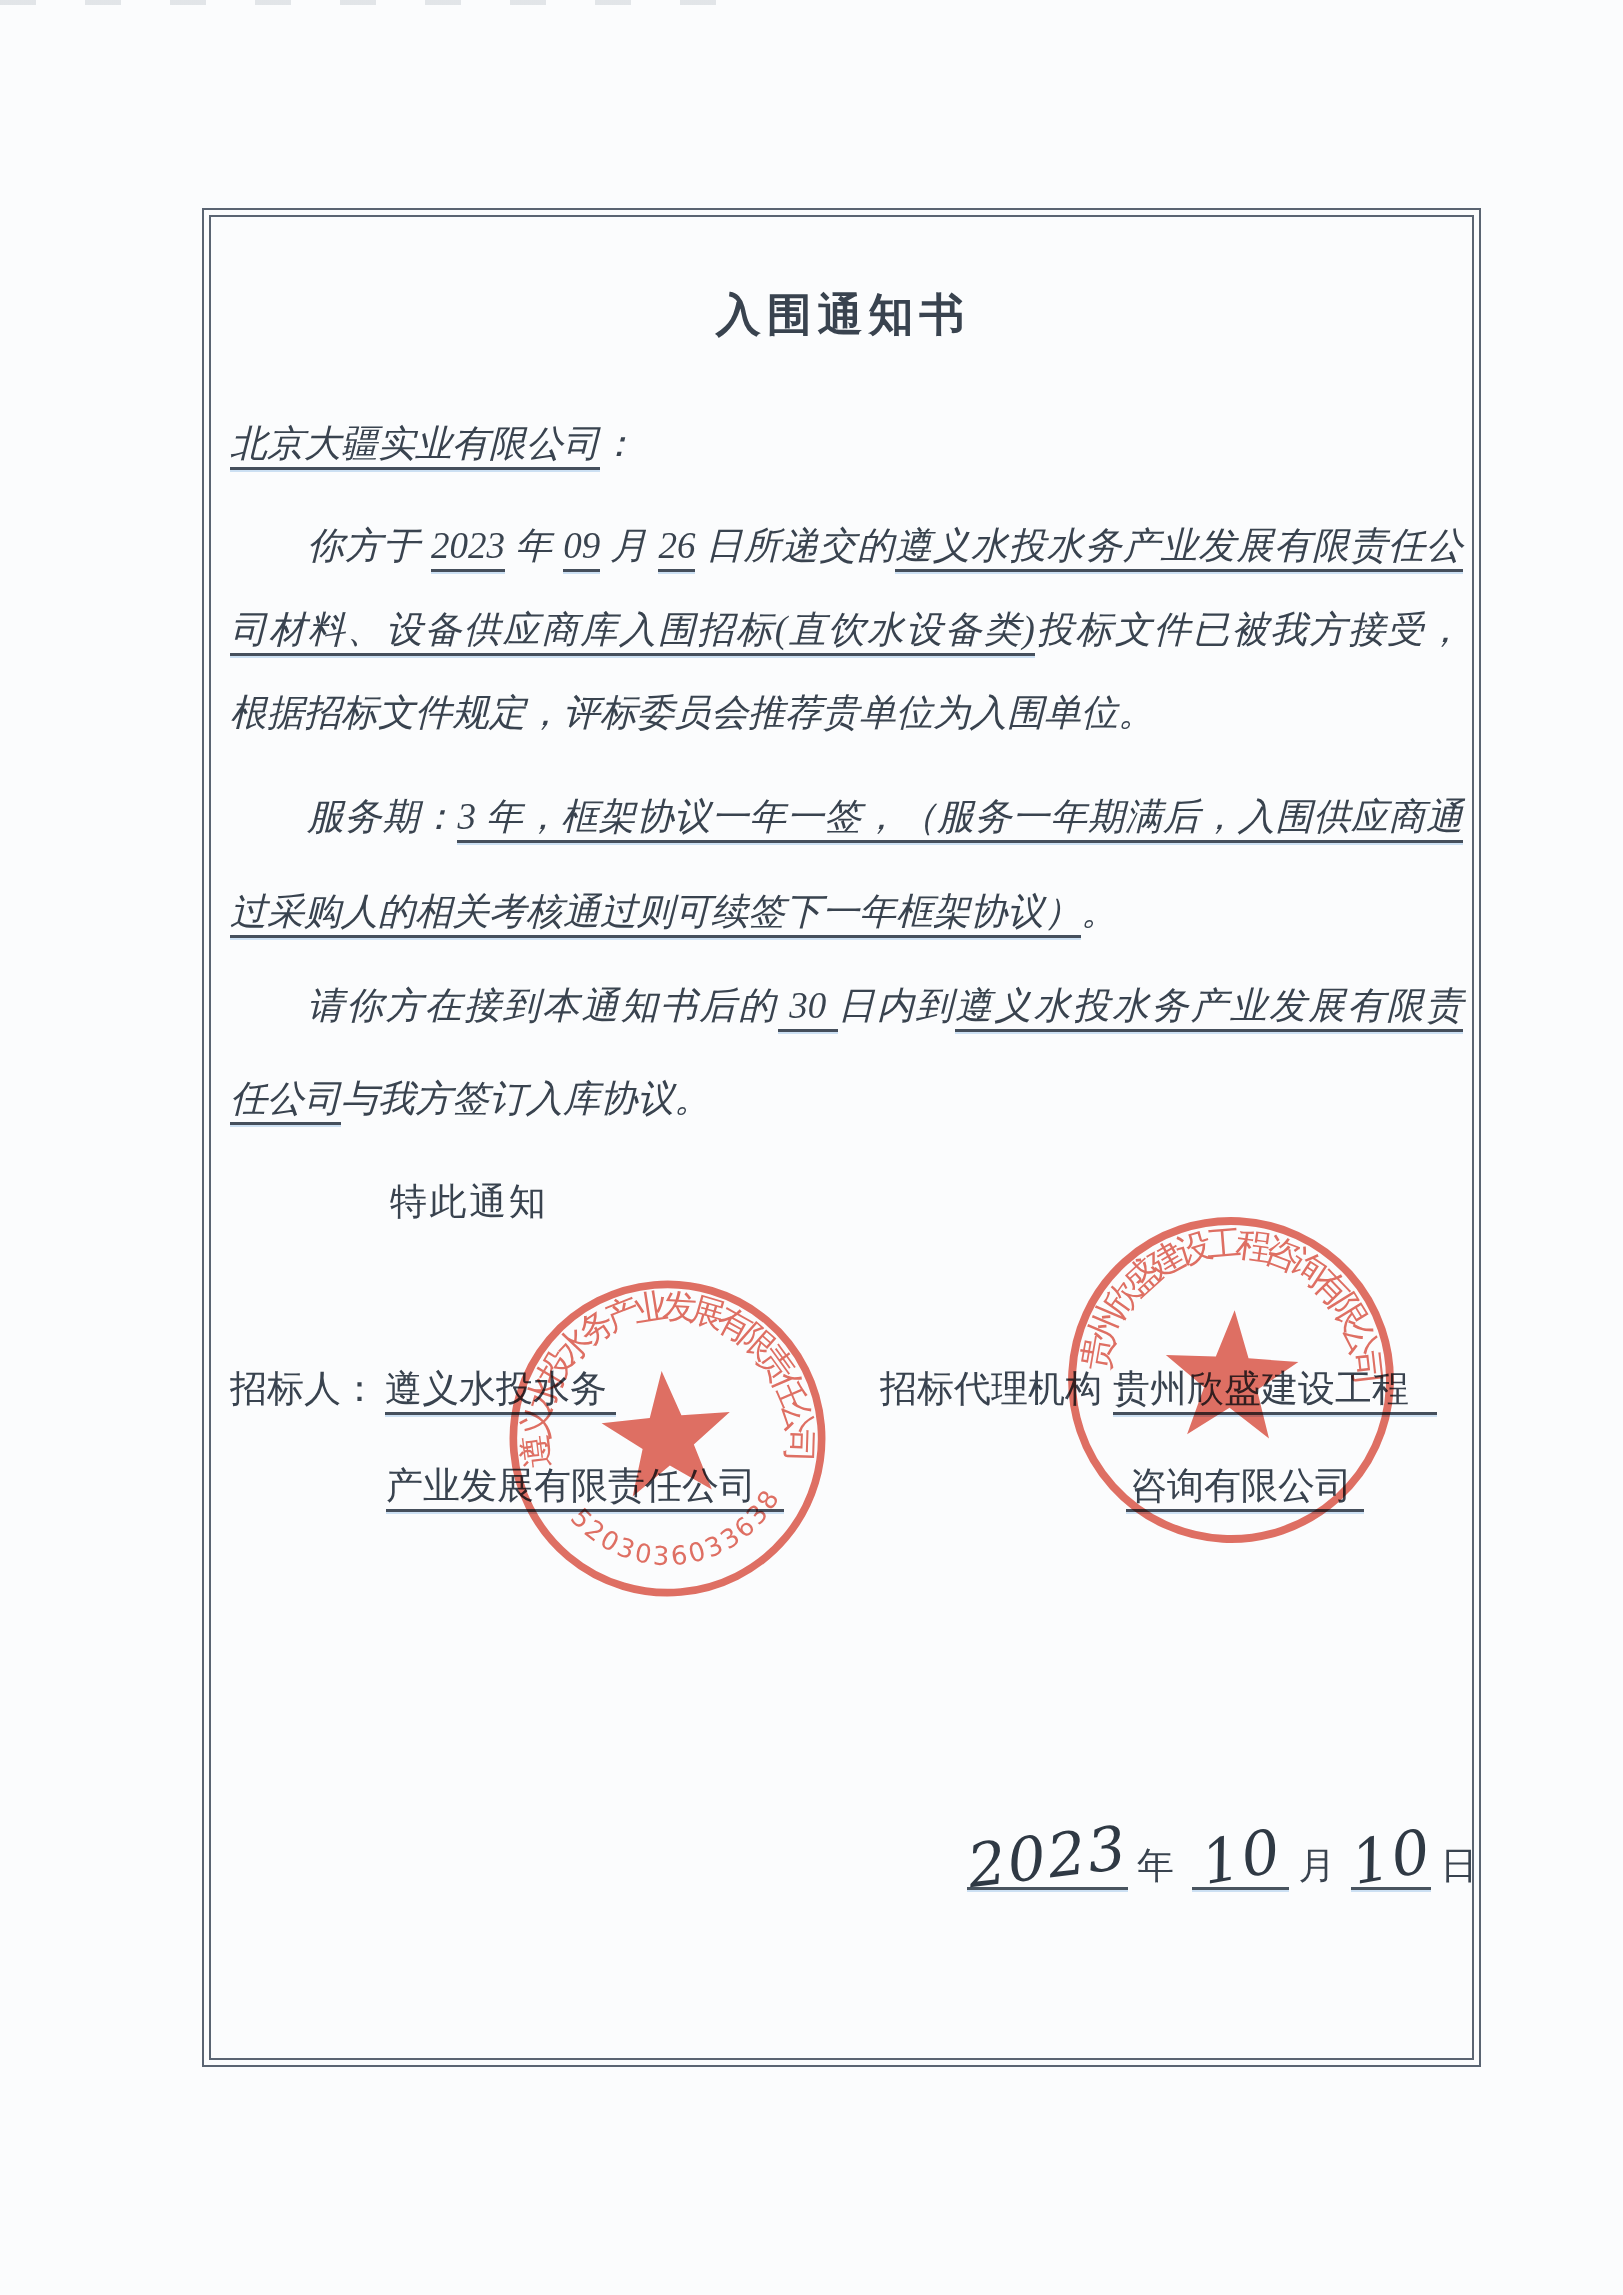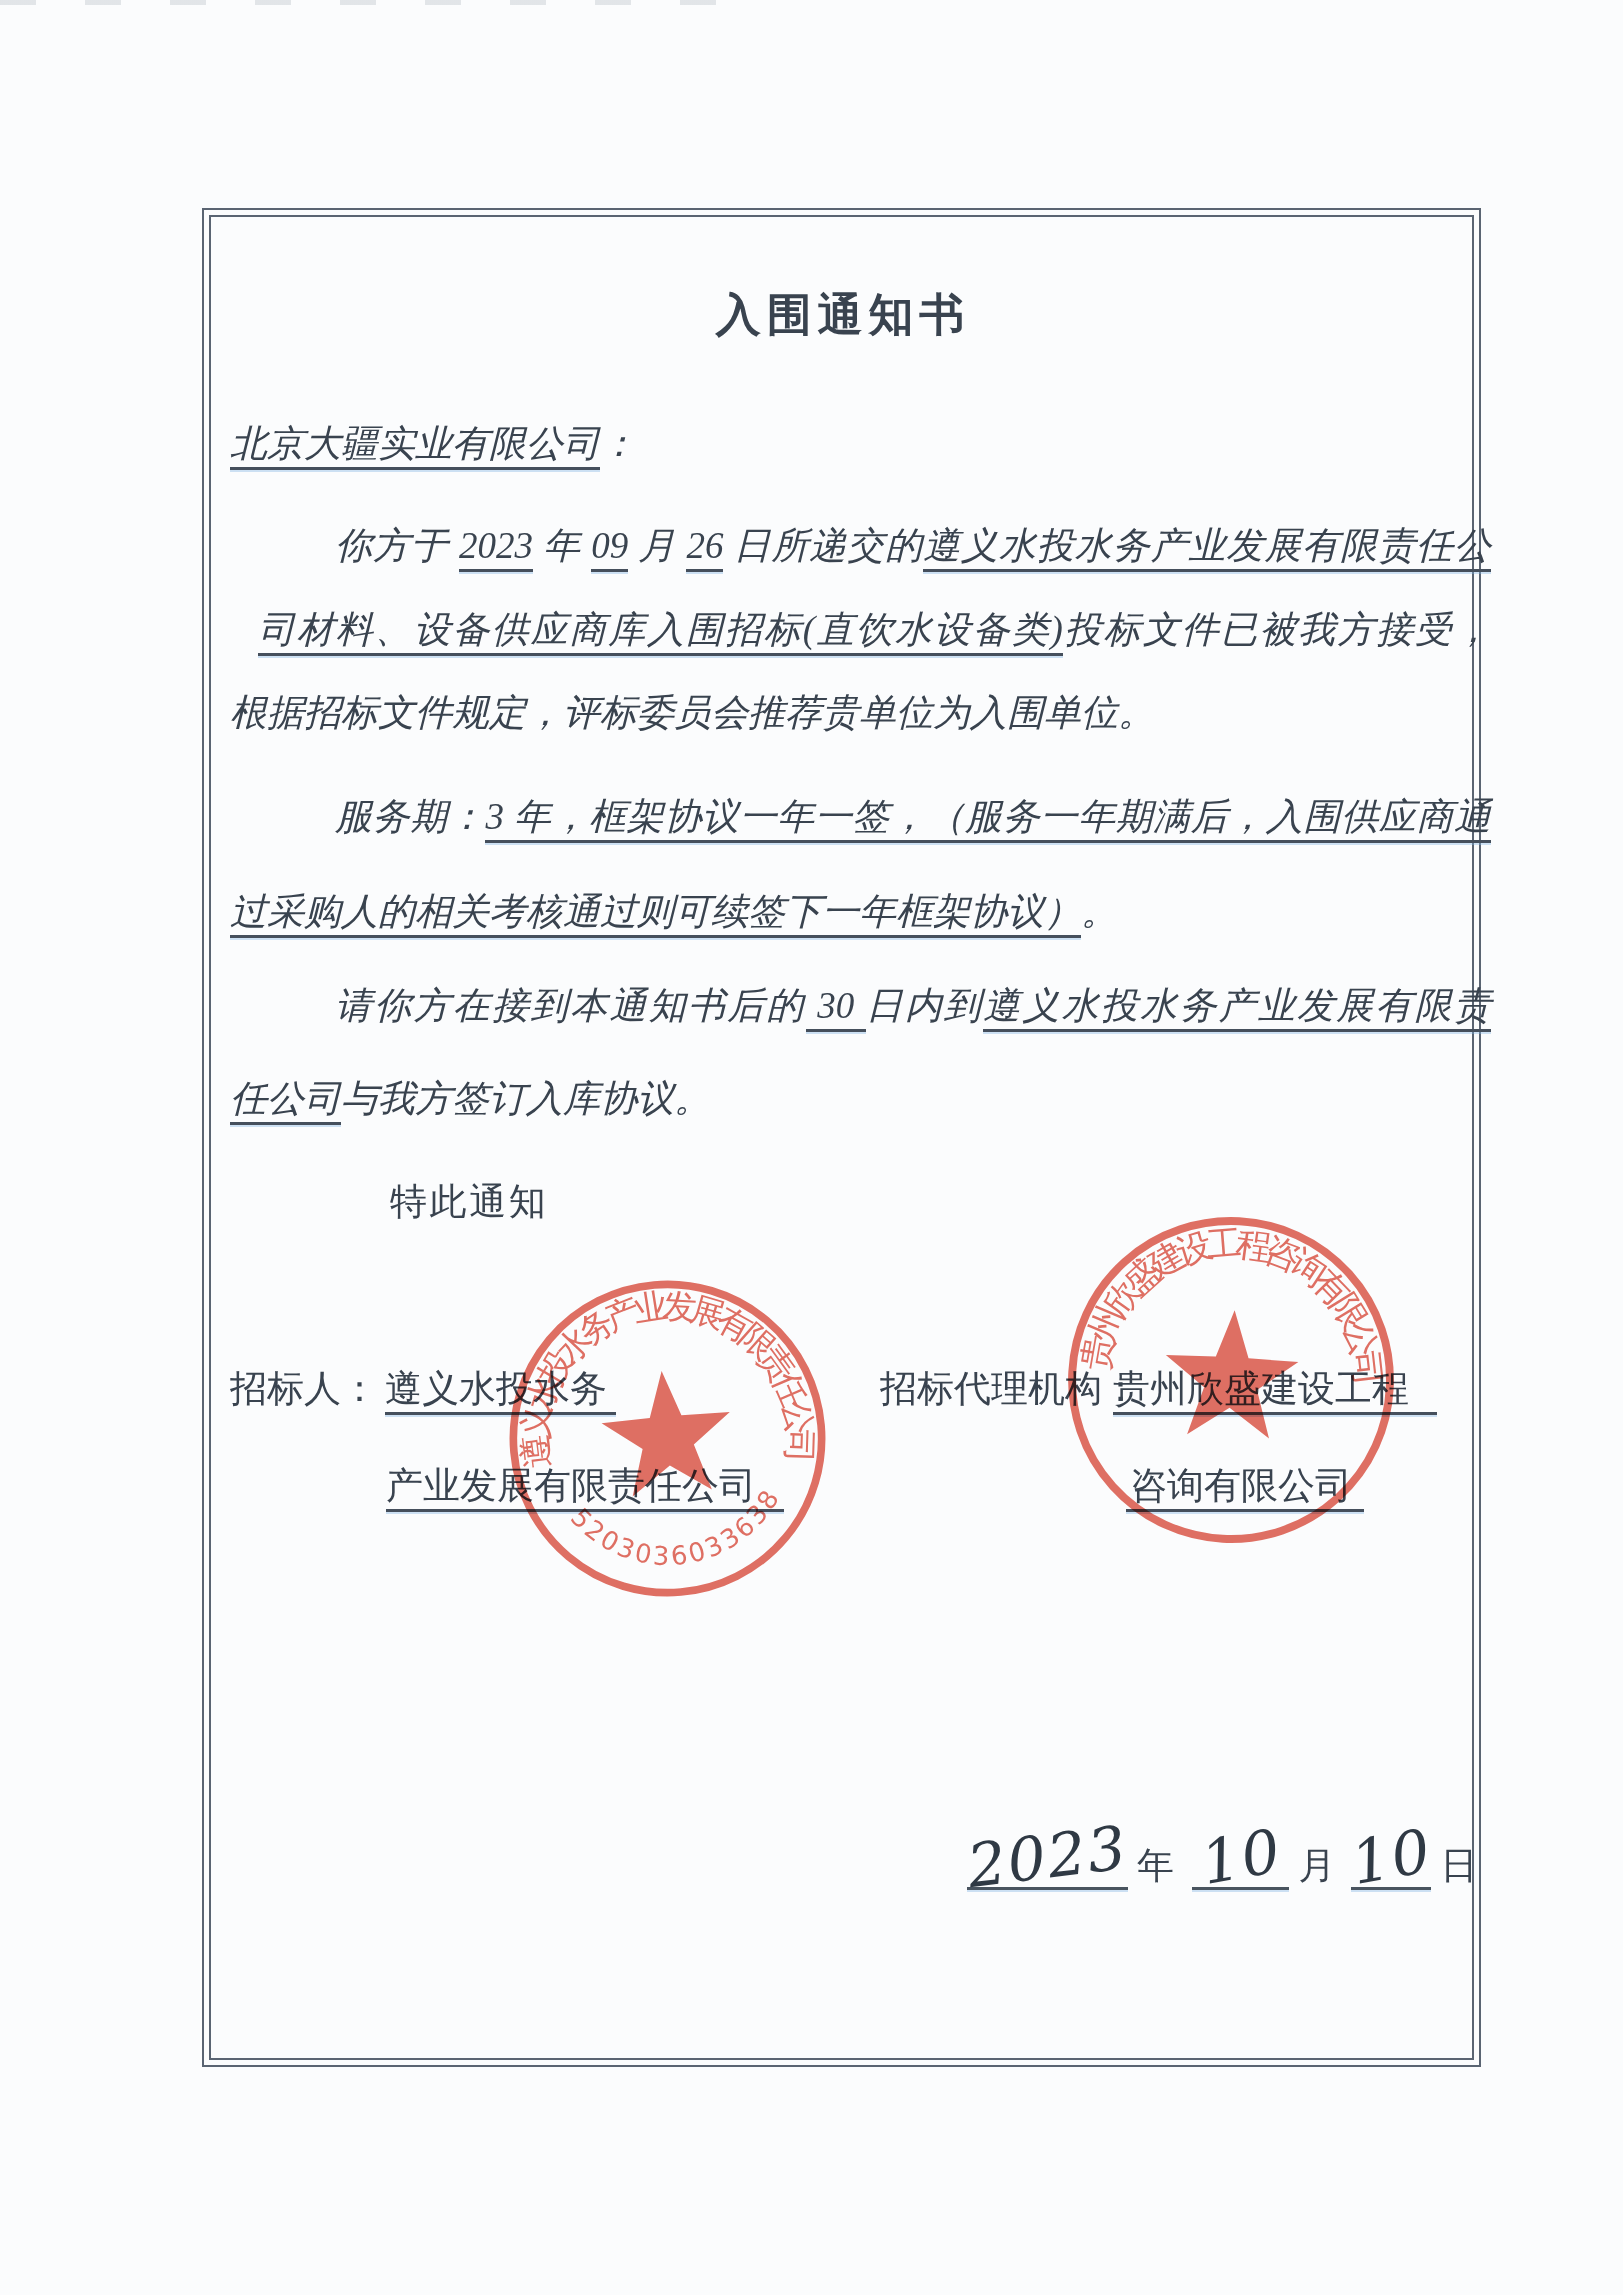--- a/index.html
+++ b/index.html
@@ -29,21 +29,21 @@
   }
   .title{
     position:absolute;left:203px;top:285px;width:1280px;
     text-align:center;font-size:45px;font-weight:600;letter-spacing:5.9px;
     color:#39434f;
   }
   .line{
     position:absolute;left:230px;width:1233px;
     font-size:37px;line-height:48px;box-sizing:border-box;font-style:italic;
   }
-  .just{text-align:justify;text-align-last:justify;margin-left:28px;}
+  .just{text-align:justify;text-align-last:justify;}
   .indent{padding-left:77px;}
   .u{
     padding-bottom:3.3px;
     border-bottom:3.3px solid #454f5c;
     box-shadow:0 2px 0 rgba(130,180,225,.38);
   }
   .uext{padding-right:27.5px;}
   .sig{position:absolute;font-size:37px;line-height:47px;white-space:nowrap;}
   .closing{position:absolute;left:390px;top:1177px;font-size:37px;letter-spacing:2.6px;}
   

